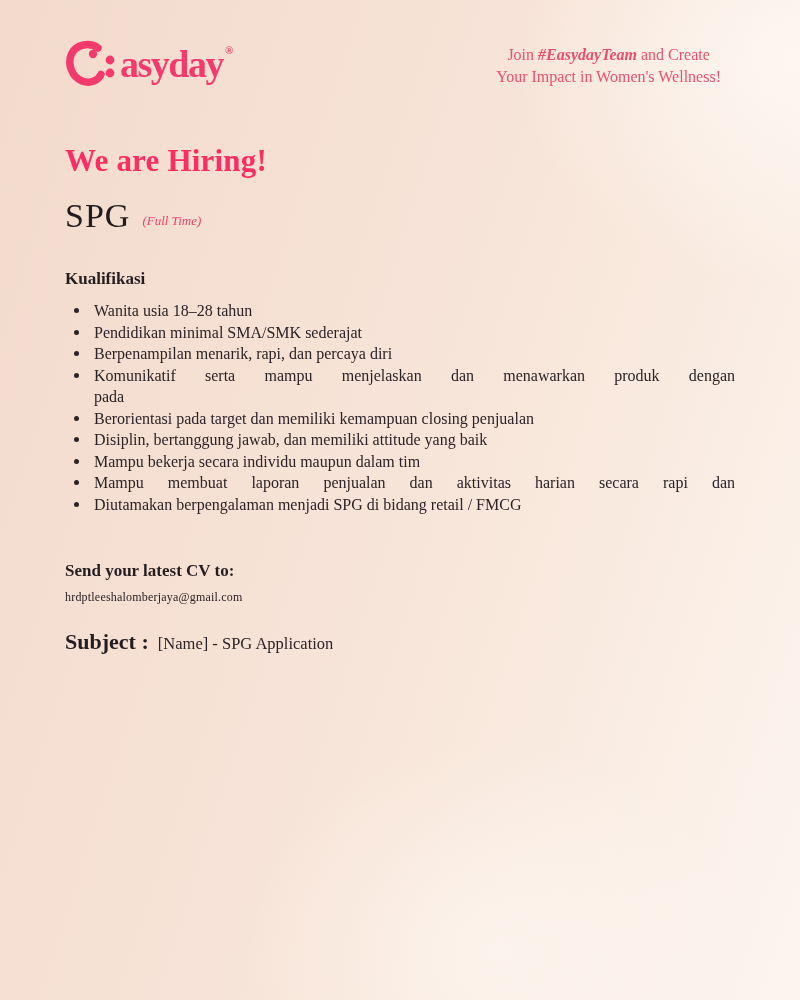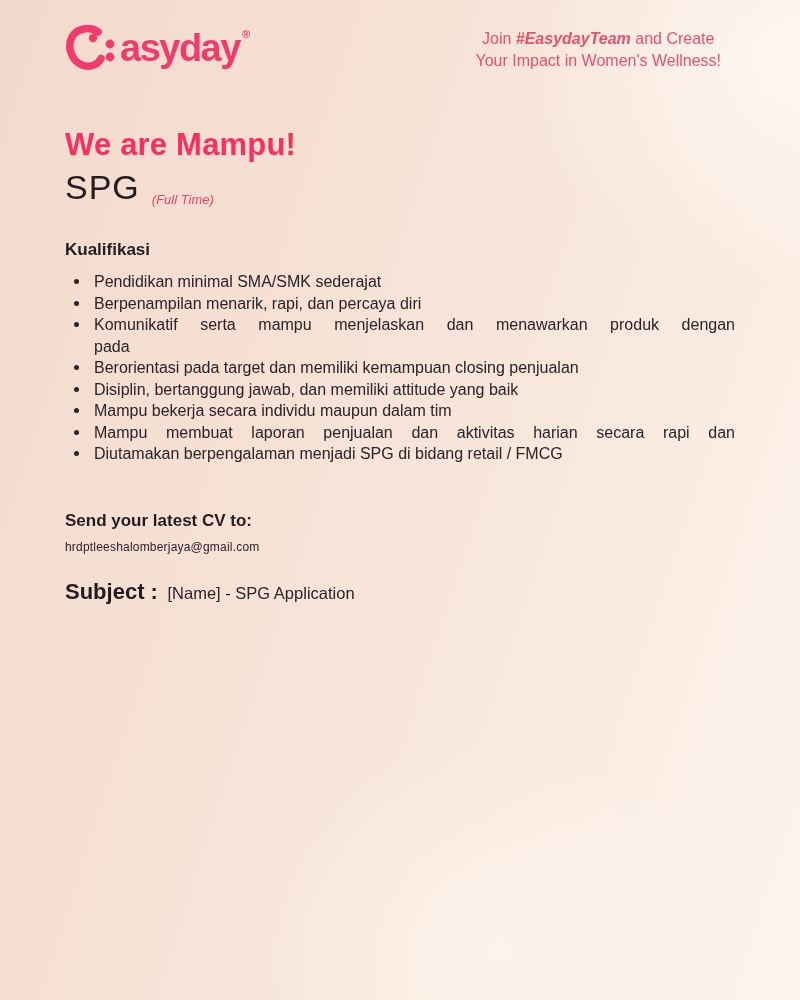--- a/index.html
+++ b/index.html
@@ -1,22 +1,22 @@
 <!DOCTYPE html>
 <html><head>
 <meta charset="utf-8">
 <style>
   html, body { margin: 0; padding: 0; }
   .page {
     position: relative;
     width: 800px;
     height: 1000px;
     box-sizing: border-box;
-    padding: 24px 65px 0;
-    font-family: Liberation Sans, sans-serif;
+    padding: 40px 65px 0;
+    font-family: Liberation Serif, serif;
     color: #2b2327;
     background:
       radial-gradient(ellipse 55% 35% at 100% 6%, rgba(255,251,247,0.75), rgba(255,251,247,0) 65%),
       radial-gradient(ellipse 45% 30% at 62% 95%, rgba(255,250,245,0.55), rgba(255,250,245,0) 70%),
       linear-gradient(108deg, #f2dbcc 0%, #f6e0d4 32%, #f8e7db 60%, #fbf0e8 86%, #fcf5ef 100%);
     overflow: hidden;
   }
 
   
   .header { display: flex; justify-content: space-between; align-items: flex-start; }
@@ -27,21 +27,21 @@
     color: #f23b6c; line-height: 1; margin-left: 3px;
   }
   .reg-mark { font-size: 11px; font-weight: bold; color: #f23b6c; margin-left: 2px; align-self: flex-start; margin-top: 4px; }
 
   .tagline { text-align: center; font-size: 16px; line-height: 22px; color: #e8506f; font-weight: 500; margin-top: 4px; margin-right: 14px; }
   .hashtag { font-weight: bold; font-style: italic; }
 
   
   .hero { margin-top: 56px; }
   .hero-title { margin: 0; font-size: 31px; line-height: 34px; font-weight: 800; color: #fb2e63; letter-spacing: 0.2px; }
-  .position-row { margin-top: 5px; display: flex; align-items: flex-end; }
+  .position-row { margin-top: 18px; display: flex; align-items: center; }
   .position { font-size: 34px; line-height: 40px; color: #221c1e; letter-spacing: 1px; font-weight: 400; }
   .employment-type { font-size: 13px; font-style: italic; font-weight: 500; color: #f0406d; margin-left: 12px; margin-top: 10px; }
 
   
   .quals { margin-top: 33px; }
   .quals-heading { margin: 0; font-size: 17px; font-weight: bold; color: #241d20; }
   .quals-list { list-style: none; margin: 11px 0 0; padding: 0 0 0 9px; }
   .quals-list li { display: flex; font-size: 16px; line-height: 21.5px; color: #2b2327; }
   .bullet-dot { flex: 0 0 auto; width: 5px; height: 5px; border-radius: 50%; background: #2b2327; margin-top: 8px; }
   .li-text { margin-left: 15px; flex: 1; }
@@ -72,30 +72,36 @@
       <span class="reg-mark">®</span>
     </div>
 
     <div class="tagline">
       <div class="tagline-line1"><span>Join </span><span class="hashtag">#EasydayTeam</span><span> and Create</span></div>
       <div class="tagline-line2">Your Impact in Women's Wellness!</div>
     </div>
   </div>
 
   <div class="hero">
-    <h1 class="hero-title">We are Mampu!</h1>
+    <h1 class="hero-title">We are Hiring!</h1>
     <div class="position-row">
       <span class="position">SPG</span>
       <span class="employment-type">(Full Time)</span>
     </div>
   </div>
 
   <div class="quals">
     <h2 class="quals-heading">Kualifikasi</h2>
     <ul class="quals-list">
+      <li>
+        <span class="bullet-dot"></span>
+        <div class="li-text">
+            <div class="line">Wanita usia 18–28 tahun</div>
+          </div>
+      </li>
       <li>
         <span class="bullet-dot"></span>
         <div class="li-text">
             <div class="line">Pendidikan minimal SMA/SMK sederajat</div>
           </div>
       </li>
       <li>
         <span class="bullet-dot"></span>
         <div class="li-text">
             <div class="line">Berpenampilan menarik, rapi, dan percaya diri</div>

